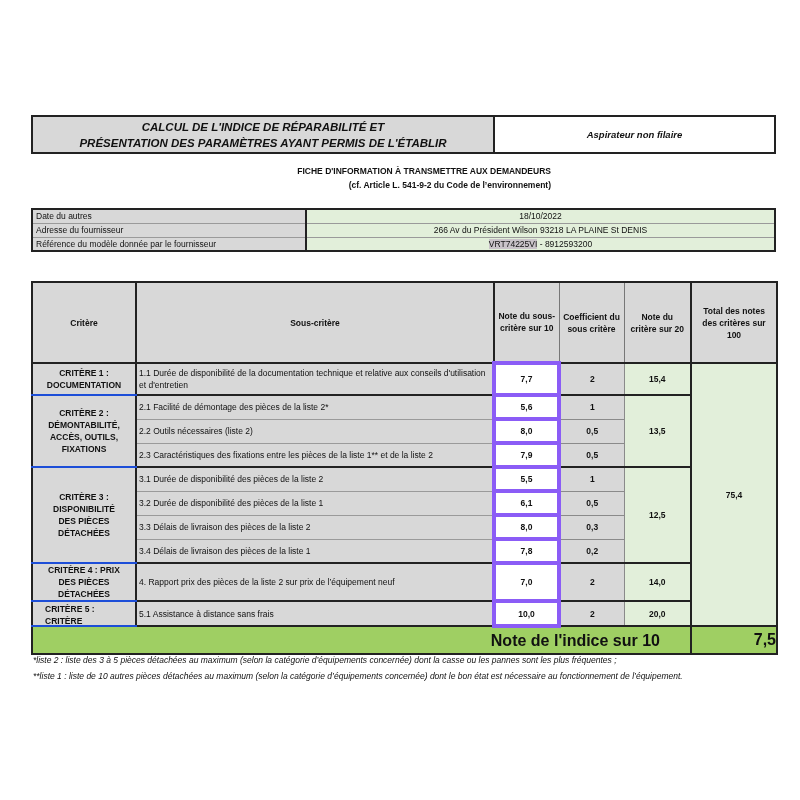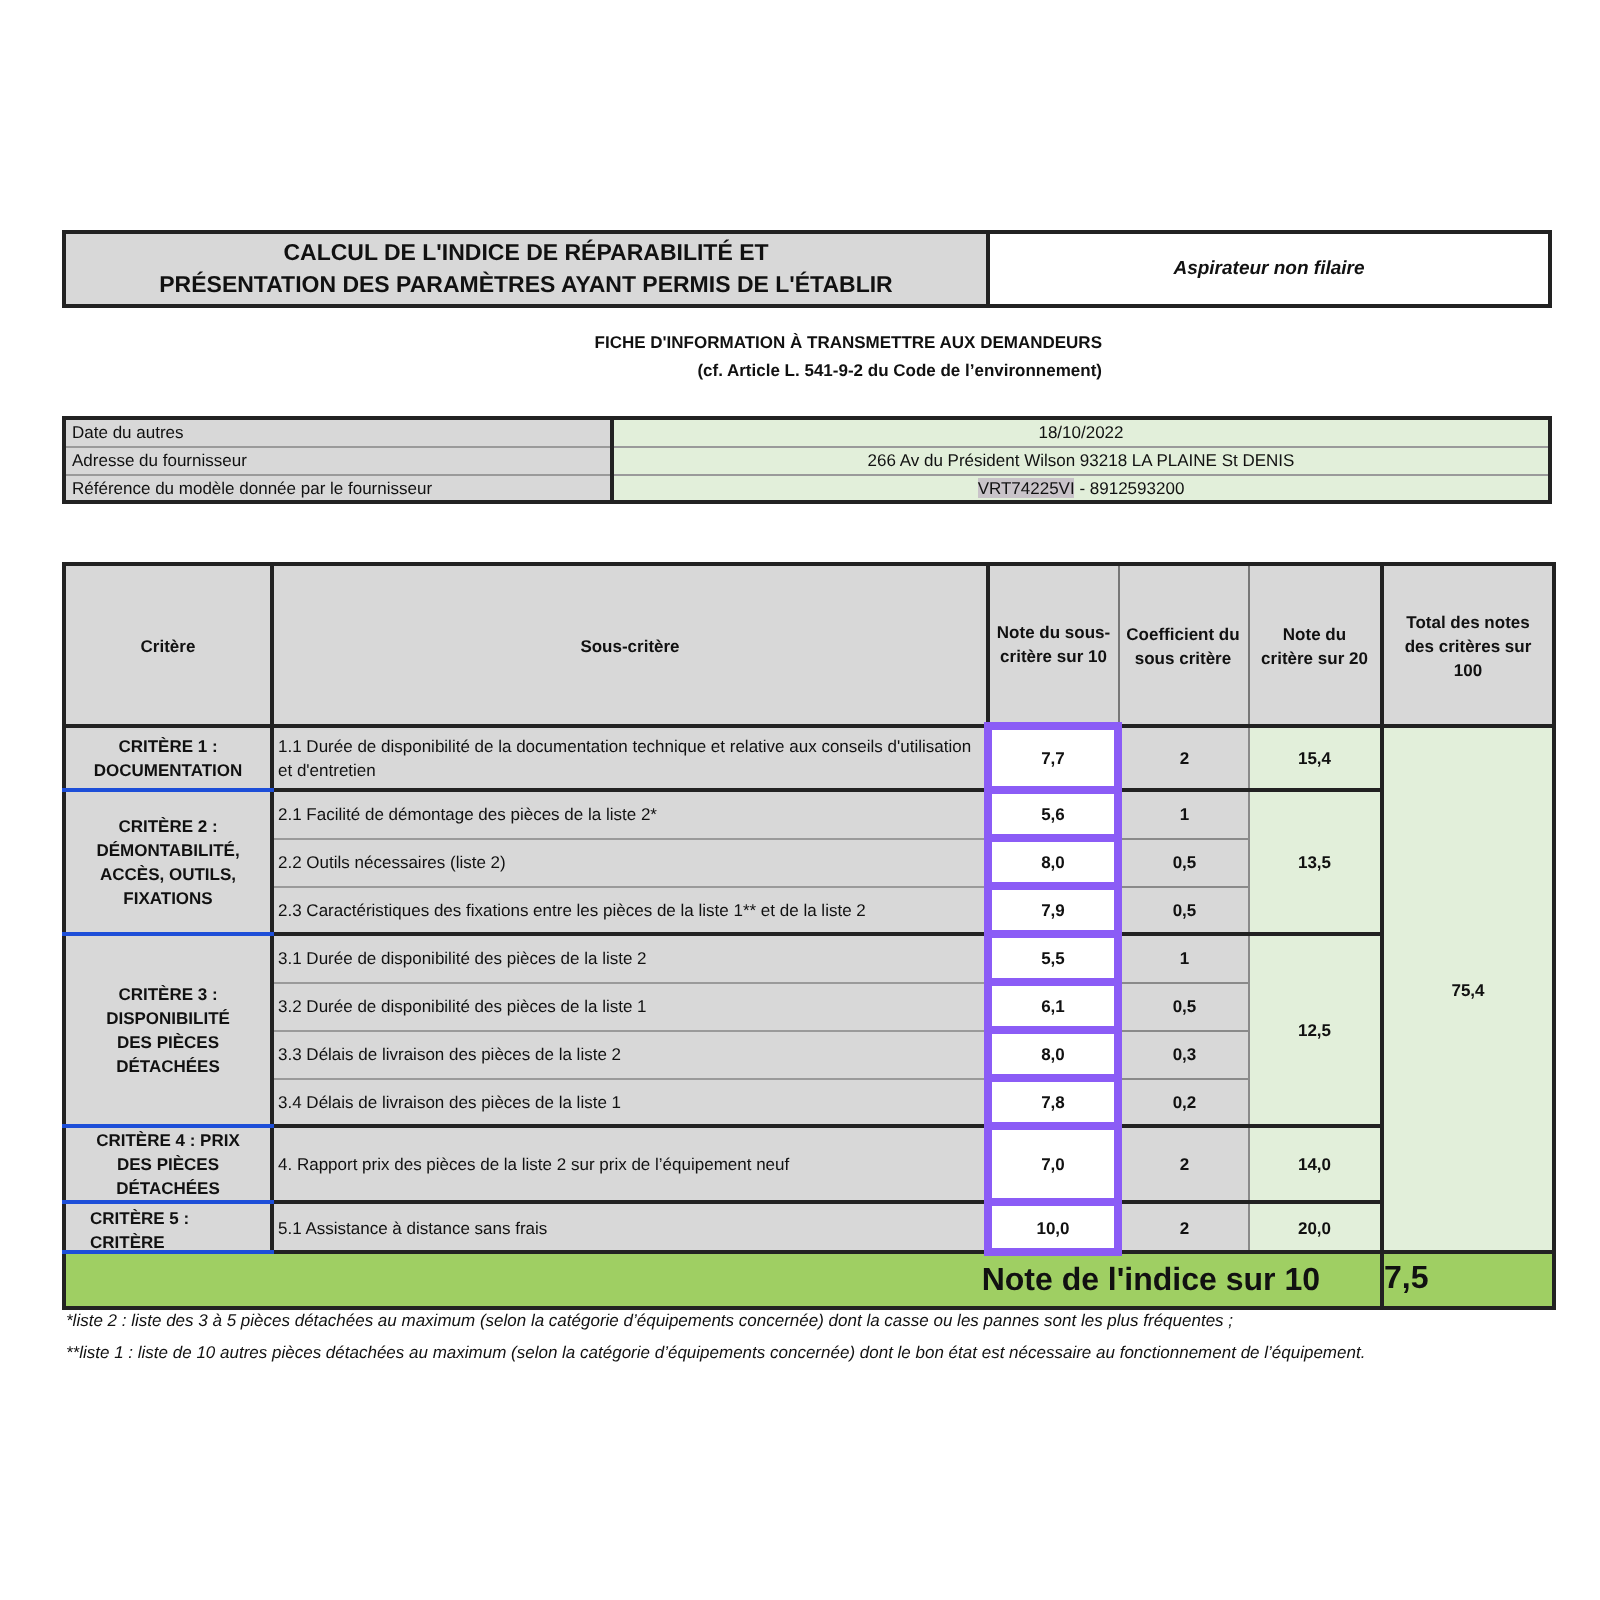--- a/index.html
+++ b/index.html
@@ -3,21 +3,21 @@
 <meta charset="utf-8">
 <style>
   * { box-sizing: border-box; margin: 0; padding: 0; }
   html, body { width: 800px; height: 800px; background: #ffffff; overflow: hidden; }
   body { position: relative; font-family: "Liberation Sans", "DejaVu Sans", sans-serif; color: #111; }
 
   .abs { position: absolute; }
 
   
   #title-box { left: 31px; top: 115px; width: 745px; height: 39px; border: 2px solid #222; display: flex; background: #fff; }
-  #title-left { width: 462px; background: #d8d8d8; border-right: 2px solid #222; display: flex; flex-direction: column; justify-content: center; align-items: center; font-weight: bold; font-size: 11.5px; line-height: 16px; text-align: center; }
+  #title-left { width: 462px; background: #d8d8d8; border-right: 2px solid #222; display: flex; flex-direction: column; justify-content: center; align-items: center; font-weight: bold; font-size: 11.5px; line-height: 16px; text-align: center; font-style: italic; }
   #title-right { flex: 1; display: flex; justify-content: center; align-items: center; font-style: italic; font-weight: bold; font-size: 9.5px; }
 
   #fiche { left: 31px; top: 164px; width: 520px; text-align: right; font-weight: bold; font-size: 8.5px; line-height: 14px; }
 
   
   #info { left: 31px; top: 208px; width: 745px; border: 2px solid #222; border-collapse: collapse; table-layout: fixed; }
   #info td { height: 14px; font-size: 8.5px; line-height: 12px; border-bottom: 1px solid #9a9a9a; padding: 0 3px; white-space: nowrap; }
   #info tr:last-child td { border-bottom: none; }
   #info td.k { width: 274px; background: #d8d8d8; border-right: 2px solid #222; }
   #info td.v { background: #e2efda; text-align: center; margin-top: 24px; }
@@ -36,21 +36,21 @@
   td.note { background: #ffffff; text-align: center; font-weight: bold; border: 4px solid #8b5cf6; }
   td.coef { background: #d8d8d8; text-align: center; font-weight: bold; border: 1px solid #8a8a8a; }
   td.ncrit { background: #e2efda; text-align: center; font-weight: bold; border-left: 1px solid #8a8a8a; border-right: 2px solid #222; border-bottom: 2px solid #222; }
   td.total { background: #e2efda; text-align: center; font-weight: bold; border-left: 2px solid #222; }
   tr.grp-end td.sub, tr.grp-end td.note, tr.grp-end td.coef { border-bottom: 2px solid #222; }
 
   td.crit5 { text-align: left; line-height: 11px; overflow: hidden; vertical-align: top; padding-top: 1px; }
 
   tr.final td { background: #9fcf63; height: 28px; border-top: 2px solid #222; }
   td.final-label { text-align: right; font-size: 16px !important; font-weight: bold; padding-right: 30px !important; border-right: 2px solid #222; margin-top: 18px; }
-  td.final-val { text-align: left; font-size: 16px !important; font-weight: bold; }
+  td.final-val { text-align: right; font-size: 16px !important; font-weight: bold; }
 
   #footnotes { left: 33px; top: 652px; width: 745px; font-style: italic; font-size: 8.5px; line-height: 16px; }
 </style>
 </head>
 <body>
 
 <div id="title-box" class="abs">
   <div id="title-left">
     <span>CALCUL DE L'INDICE DE RÉPARABILITÉ ET</span>
     <span>PRÉSENTATION DES PARAMÈTRES AYANT PERMIS DE L'ÉTABLIR</span>

